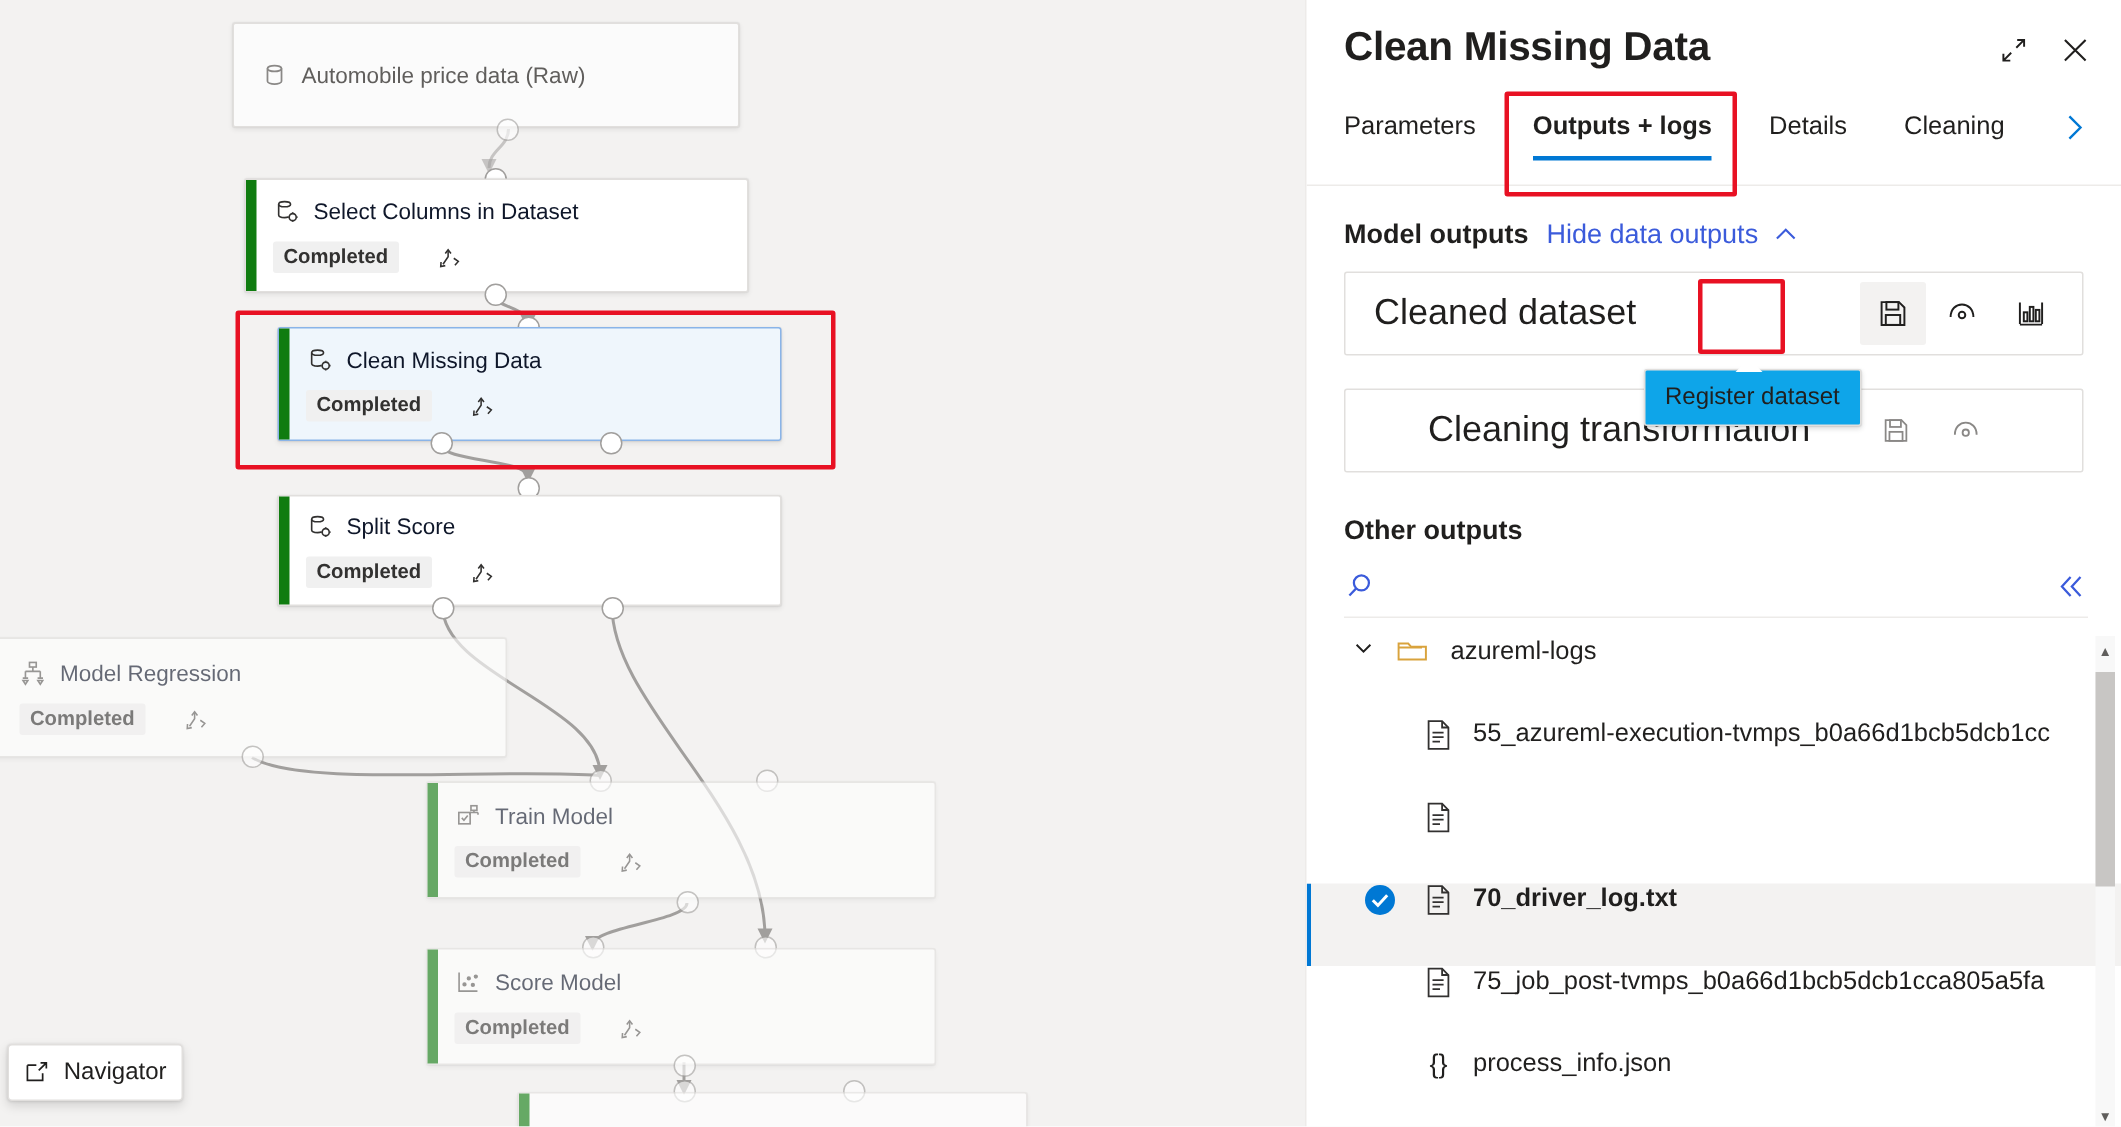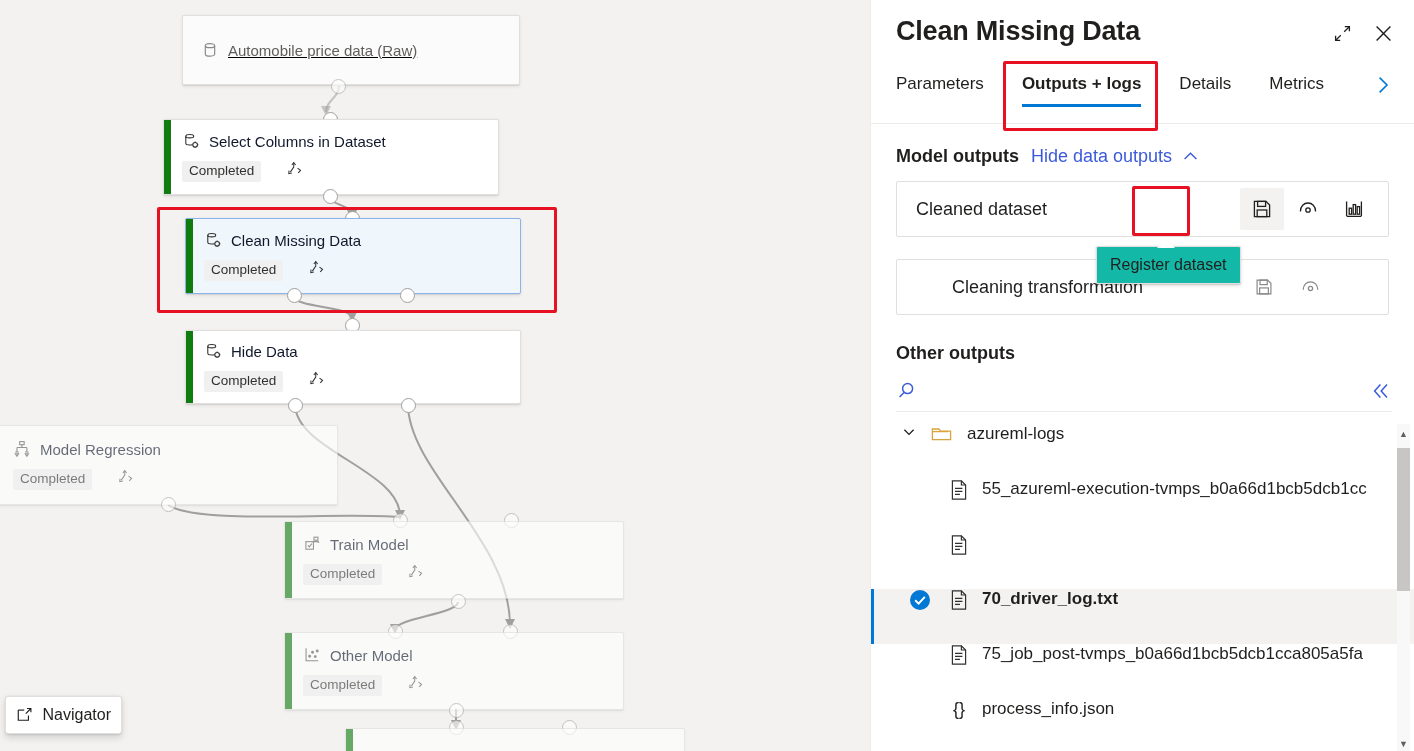--- a/index.html
+++ b/index.html
@@ -44,21 +44,21 @@
     display: flex; align-items: center; gap: 9px;
     font-size: 15px; color: #0f172a;
     line-height: 1;
     margin-bottom: 11px;
     white-space: nowrap;
   }
   .node.dataset-node .node-title { color: #605e5c; margin-bottom: 0; }
   .node-icon { width: 18px; height: 18px; flex: 0 0 18px; display: block; }
 
   .node-status {
-    display: flex; align-items: flex-start; gap: 25px;
+    display: flex; align-items: flex-end; gap: 25px; font-weight: bold;
   }
   .status-pill {
     background: #f0f0f0;
     color: #323130;
     font-size: 13.5px;
     padding: 3px 7px 4px 7px;
     border-radius: 2px;
     line-height: 1;
   }
   .reuse-icon { width: 17px; height: 17px; display: block; }
@@ -182,21 +182,21 @@
     margin: 14px 25px 0 25px;
     height: 56px;
     border: 1px solid #e1dfdd;
     border-radius: 2px;
     display: flex; align-items: center;
     background: #ffffff;
   }
   .output-name {
     flex: 1 1 auto;
     padding-left: 19px;
-    font-size: 18px; color: #201f1e;
+    font-size: 24px; color: #201f1e;
     white-space: nowrap;
   }
   .row-actions { display: flex; align-items: center; padding-right: 12px; gap: 2px; }
   .icon-btn {
     width: 44px; height: 42px;
     display: flex; align-items: center; justify-content: center;
     cursor: pointer; color: #201f1e;
     border-radius: 2px;
   }
   .icon-btn.highlighted { background: #f3f2f1; }
@@ -207,21 +207,21 @@
     width: 58px; height: 50px;
     border: 3px solid #e81123;
     border-radius: 2px;
     pointer-events: none;
     z-index: 12;
   }
   
   #register-tooltip {
     position: absolute;
     left: 1096px; top: 246px;
-    background: #14b8a6;
+    background: #0ea5e9;
     border: 1px solid #e1dfdd;
     box-shadow: 0 1.6px 3.6px rgba(0,0,0,0.13), 0 0.3px 0.9px rgba(0,0,0,0.1);
     padding: 9px 13px;
     font-size: 16px; color: #201f1e;
     white-space: nowrap;
     z-index: 11;
     border-radius: 2px;
   }
   #register-tooltip::before {
     content: "";
@@ -343,21 +343,21 @@
         <polygon points="321,106 331,106 326,116" opacity="0.55"></polygon>
         <polygon points="347,210 357,210 352,220"></polygon>
         <polygon points="347,312 357,312 352,322"></polygon>
         <polygon points="395,510 405,510 400,520"></polygon>
         <polygon points="505,619 515,619 510,629"></polygon>
         <polygon points="390,624 400,624 395,634"></polygon>
         <polygon points="451,720 461,720 456,730"></polygon>
       </g>
     </svg>
 
-    <div class="node dataset-node" style="left:182px; top:15px; width:338px; height:70px;text-decoration:underline;">
+    <div class="node dataset-node" style="left:155px; top:15px; width:338px; height:70px;">
 
       <div class="node-title">
         <svg class="node-icon" viewBox="0 0 20 20" fill="none" stroke="#8a8886" stroke-width="1.3">
           <ellipse cx="10" cy="5.2" rx="5.2" ry="2.2"></ellipse>
           <path d="M4.8,5.2 L4.8,14.6 C4.8,15.8 7.2,16.8 10,16.8 C12.8,16.8 15.2,15.8 15.2,14.6 L15.2,5.2"></path>
         </svg>
         <span>Automobile price data (Raw)</span>
       </div>
     </div>
     <div class="port faded" style="left:331px; top:79px;"></div>
@@ -416,21 +416,21 @@
     <div class="port" style="left:345px; top:318px;"></div>
     <div class="node" style="left:185px; top:330px; width:336px; height:74px;">
       <span class="accent"></span>
       <div class="node-title">
         <svg class="node-icon" viewBox="0 0 20 20" fill="none" stroke="#323130" stroke-width="1.2">
           <ellipse cx="8.6" cy="4.6" rx="4.4" ry="1.9"></ellipse>
           <path d="M4.2,4.6 L4.2,12.6 C4.2,13.7 6.2,14.5 8.6,14.5 C9.6,14.5 10.6,14.4 11.4,14.1"></path>
           <circle cx="14.6" cy="14.2" r="2.6"></circle>
           <path d="M14.6,10.6 L14.6,11.2 M14.6,17.2 L14.6,17.8 M11,14.2 L11.6,14.2 M17.6,14.2 L18.2,14.2"></path>
         </svg>
-        <span>Hide Data</span>
+        <span>Split Score</span>
       </div>
       <div class="node-status">
         <span class="status-pill">Completed</span>
         <svg class="reuse-icon" viewBox="0 0 18 18" fill="none" stroke="#323130" stroke-width="1.1">
           <path d="M6.2,4.2 L8.2,1.6 L10.2,4.2"></path>
           <path d="M8.2,1.9 L8.2,6.5 L4.6,11.8"></path>
           <path d="M3.2,10.2 L3.0,13.4 L6.2,12.8"></path>
           <path d="M13.0,12.6 L15.4,9.8 L12.2,7.6"></path>
         </svg>
       </div>
@@ -492,21 +492,21 @@
     <div class="node faded" style="left:284px; top:632px; width:340px; height:78px;">
       <span class="accent"></span>
       <div class="node-title">
         <svg class="node-icon" viewBox="0 0 20 20" fill="none" stroke="#605e5c" stroke-width="1.2">
           <path d="M3.4,2.6 L3.4,16.4 L17,16.4"></path>
           <circle cx="7.4" cy="11.4" r="1" fill="#605e5c"></circle>
           <circle cx="10.6" cy="7" r="1" fill="#605e5c"></circle>
           <circle cx="13.6" cy="11.8" r="1" fill="#605e5c"></circle>
           <circle cx="15.8" cy="5.6" r="1" fill="#605e5c"></circle>
         </svg>
-        <span>Other Model</span>
+        <span>Score Model</span>
       </div>
       <div class="node-status">
         <span class="status-pill">Completed</span>
         <svg class="reuse-icon" viewBox="0 0 18 18" fill="none" stroke="#605e5c" stroke-width="1.1">
           <path d="M6.2,4.2 L8.2,1.6 L10.2,4.2"></path>
           <path d="M8.2,1.9 L8.2,6.5 L4.6,11.8"></path>
           <path d="M3.2,10.2 L3.0,13.4 L6.2,12.8"></path>
           <path d="M13.0,12.6 L15.4,9.8 L12.2,7.6"></path>
         </svg>
       </div>
@@ -544,21 +544,21 @@
         <svg width="21" height="21" viewBox="0 0 21 21" fill="none" stroke="#201f1e" stroke-width="1.4">
           <path d="M3.6,3.6 L17.4,17.4 M17.4,3.6 L3.6,17.4"></path>
         </svg>
       </div>
     </div>
 
     <div id="tabs">
       <div class="tab">Parameters</div>
       <div class="tab active">Outputs + logs</div>
       <div class="tab">Details</div>
-      <div class="tab">Metrics</div>
+      <div class="tab">Cleaning</div>
       <div id="tab-overflow">
         <svg width="22" height="22" viewBox="0 0 22 22" fill="none" stroke="#0078d4" stroke-width="1.6">
           <path d="M7.6,3.6 L15,11 L7.6,18.4"></path>
         </svg>
       </div>
     </div>
 
     <div id="data-outputs-head">
       <span id="data-outputs-label">Model outputs</span>
       <span id="hide-data-outputs">

